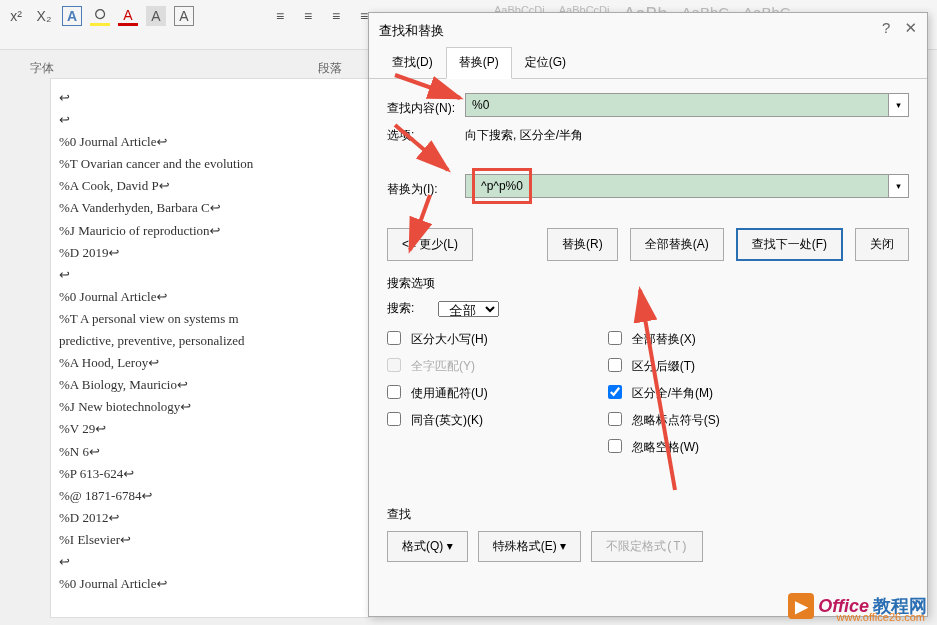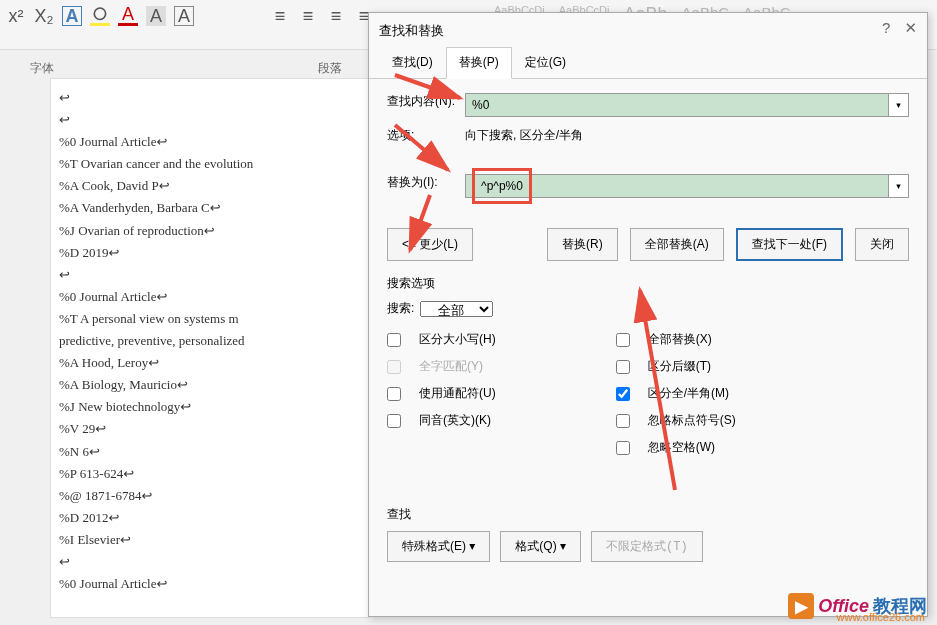--- a/index.html
+++ b/index.html
@@ -1,20 +1,20 @@
 <!DOCTYPE html>
 <html><head>
   <meta charset="utf-8">
   <style>
     * { box-sizing: border-box; margin: 0; padding: 0; }
     body { font-family: "Microsoft YaHei", Arial, sans-serif; font-size: 12px; background: #f0f0f0; width: 937px; height: 625px; overflow: hidden; position: relative; }
     
     .ribbon-bg { position: absolute; top: 0; left: 0; width: 937px; height: 50px; background: #f5f5f5; border-bottom: 1px solid #ddd; }
     .ribbon-icons { position: absolute; top: 6px; left: 0; display: flex; gap: 8px; padding-left: 6px; align-items: center; }
-    .ribbon-icon { width: 20px; height: 20px; display: flex; align-items: center; justify-content: center; font-size: 18px; color: #555; }
+    .ribbon-icon { width: 20px; height: 20px; display: flex; align-items: center; justify-content: center; font-size: 14px; color: #555; }
     .blue-a { color: #4a7ebb; font-weight: bold; border: 1px solid #4a7ebb; padding: 1px 3px; }
     .section-label { position: absolute; top: 60px; font-size: 12px; color: #666; }
     .section-font { left: 30px; }
     .section-para { left: 318px; }
     .styles-preview { position: absolute; top: 2px; left: 490px; display: flex; gap: 6px; color: #bbb; }
     .style-box { padding: 2px 4px; font-size: 11px; }
     
     .doc-area { position: absolute; left: 50px; top: 78px; width: 320px; height: 540px; background: #fff; border: 1px solid #ddd; padding: 8px; font-family: "Times New Roman", serif; font-size: 13px; line-height: 1.7; color: #333; overflow: hidden; }
     .doc-line { white-space: nowrap; }
     .ruler-mark { position: absolute; top: 80px; left: 140px; width: 18px; height: 14px; border-left: 1px solid #888; border-bottom: 1px solid #888; }
@@ -23,40 +23,40 @@
     .dialog-title { height: 30px; display: flex; align-items: center; padding: 0 10px; font-size: 13px; }
     .dialog-title-text { flex: 1; margin-top: 6px; }
     .dialog-close { display: flex; gap: 14px; font-size: 15px; color: #666; }
     .dialog-close span { cursor: pointer; }
     
     .tabs { display: flex; padding: 4px 10px 0 10px; border-bottom: 1px solid #ccc; }
     .tab { padding: 6px 12px; font-size: 12px; border: 1px solid transparent; cursor: pointer; }
     .tab.active { background: #fff; border: 1px solid #ccc; border-bottom: 1px solid #fff; margin-bottom: -1px; }
     
     .dialog-body { padding: 14px 18px; }
-    .form-row { display: flex; align-items: flex-start; margin-bottom: 10px; }
+    .form-row { display: flex; align-items: flex-end; margin-bottom: 10px; }
     .form-label { width: 78px; font-size: 12px; }
     .form-input { flex: 1; height: 24px; border: 1px solid #999; background: #c9e2d0; padding: 0 6px; font-size: 12px; }
     .form-dropdown { width: 20px; height: 24px; border: 1px solid #999; border-left: none; background: #fff; display: flex; align-items: center; justify-content: center; font-size: 9px; }
     .replace-row { margin-top: 20px; }
     
     .red-box { border: 3px solid #e74c3c; padding: 8px 6px; display: inline-block; }
     
     .btn-row { display: flex; gap: 12px; margin: 30px 0 14px 0; }
     .btn { padding: 6px 14px; border: 1px solid #aaa; background: #f5f5f5; font-size: 12px; cursor: pointer; }
     .btn.primary { border: 2px solid #2b6fb3; }
     .btn.disabled { color: #aaa; font-family: Liberation Mono, monospace; }
     
     .search-opts-label { font-size: 12px; margin-bottom: 8px; }
-    .search-dir { display: flex; align-items: center; gap: 6px; margin-bottom: 14px; }
-    .search-dir select { height: 16px; padding: 0 12px; text-align: right; }
+    .search-dir { display: flex; align-items: center; gap: 24px; margin-bottom: 14px; }
+    .search-dir select { height: 16px; padding: 0 6px; }
     
     .checkbox-grid { display: flex; gap: 120px; }
     .checkbox-col { display: flex; flex-direction: column; gap: 10px; }
-    .cb-row { display: flex; align-items: center; gap: 18px; font-size: 12px; }
+    .cb-row { display: flex; align-items: flex-start; gap: 10px; font-size: 12px; }
     .cb-row input { width: 14px; height: 14px; }
     .cb-row.disabled { color: #aaa; }
     
     .find-section { margin-top: 50px; }
     .find-label { font-size: 12px; margin-bottom: 8px; }
     .find-btns { display: flex; gap: 10px; }
     
     
     .arrow { position: absolute; pointer-events: none; }
     
@@ -97,21 +97,21 @@
 
 <div class="ruler-mark"></div>
 
 <div class="doc-area">
   <div class="doc-line">↩</div>
   <div class="doc-line">↩</div>
   <div class="doc-line">%0 Journal Article↩</div>
   <div class="doc-line">%T Ovarian cancer and the evolution</div>
   <div class="doc-line">%A Cook, David P↩</div>
   <div class="doc-line">%A Vanderhyden, Barbara C↩</div>
-  <div class="doc-line">%J Ovarian of reproduction↩</div>
+  <div class="doc-line">%J Mauricio of reproduction↩</div>
   <div class="doc-line">%D 2019↩</div>
   <div class="doc-line">↩</div>
   <div class="doc-line">%0 Journal Article↩</div>
   <div class="doc-line">%T A personal view on systems m</div>
   <div class="doc-line">predictive, preventive, personalized</div>
   <div class="doc-line">%A Hood, Leroy↩</div>
   <div class="doc-line">%A Biology, Mauricio↩</div>
   <div class="doc-line">%J New biotechnology↩</div>
   <div class="doc-line">%V 29↩</div>
   <div class="doc-line">%N 6↩</div>
@@ -213,22 +213,22 @@
         <label class="cb-row">
             <input type="checkbox" style="">
             <span>忽略空格(W)</span>
           </label>
       </div>
     </div>
 
     <div class="find-section">
       <div class="find-label">查找</div>
       <div class="find-btns">
+        <button class="btn">格式(Q) ▾</button>
         <button class="btn">特殊格式(E) ▾</button>
-        <button class="btn">格式(Q) ▾</button>
         <button class="btn disabled">不限定格式(T)</button>
       </div>
     </div>
   </div>
 </div>
 
 <svg class="arrow" style="left:390px;top:70px;width:80px;height:40px">
   <defs>
       <marker id="ah1" markerWidth="10" markerHeight="10" refX="8" refY="3" orient="auto">
         <path d="M0,0 L0,6 L9,3 z" fill="#e74c3c"></path>

